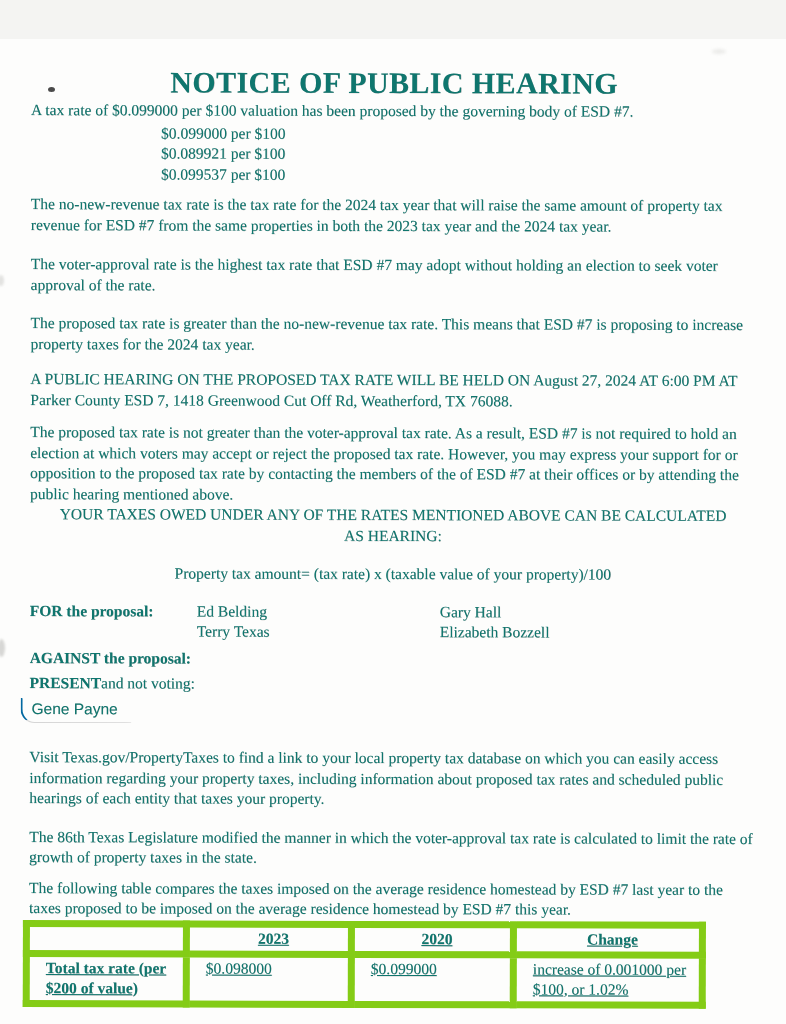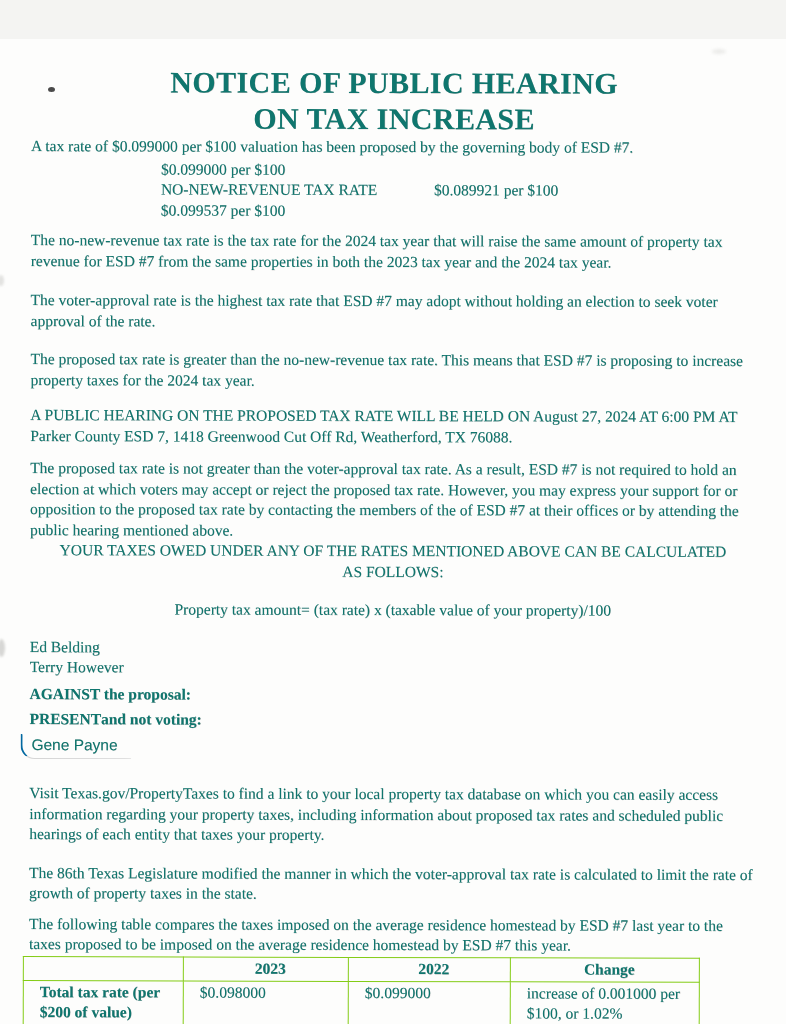--- a/index.html
+++ b/index.html
@@ -43,21 +43,21 @@
   .p-elec { margin-top: 12px; }
   .taxes-owed { text-align: center; margin: 0; }
   .formula { text-align: center; margin-top: 18px; }
   .votes { margin-top: 17px; }
   .vote-row { display: flex; align-items: flex-start; }
   .vote-label { width: 167px; font-weight: bold; flex: 0 0 auto; }
   .vote-col1 { width: 243px; flex: 0 0 auto; }
   .row-against { margin-top: 6px; }
   .row-present { margin-top: 5px; }
   .row-absent  { margin-top: 4px; }
-  .plain { font-weight: bold; }
+  .plain { font-weight: normal; }
   .gene-patch {
     font-family: "Liberation Sans", sans-serif;
     font-size: 15.5px;
     display: inline-block;
     padding: 1px 14px 3px 9px;
     margin-left: -9px;
     border-left: 2px solid #0369a1;
     border-bottom: 1px solid #d6d6d6;
     border-bottom-left-radius: 14px;
     text-shadow: 0.2px 0.2px 0.5px rgba(60,60,60,0.3);
@@ -69,24 +69,25 @@
     border-collapse: collapse;
     table-layout: fixed;
     width: 676px;
     margin: 1px 0 0 -6px;
   }
   table.compare col.c1 { width: 160px; }
   table.compare col.c2 { width: 165px; }
   table.compare col.c3 { width: 162px; }
   table.compare col.c4 { width: 189px; }
   table.compare th, table.compare td {
-    border: 1px solid #84cc16;
+    border: 7px solid #84cc16;
     padding: 1px 7px 2px 16px;
     vertical-align: top;
     line-height: 20px;
+    text-decoration: underline;
   }
   table.compare th {
     text-align: center;
     font-size: 15.5px;
     font-weight: bold;
   }
   table.compare td.rowlabel { font-weight: bold; }
   
   .speck { position: absolute; border-radius: 50%; }
   .speck-a { left: 48px; top: 48px; width: 7px; height: 5px; background: #4a4a4a; filter: blur(0.7px); }
@@ -100,60 +101,63 @@
 <div class="page">
   <div class="speck speck-a"></div>
   <div class="speck speck-b"></div>
   <div class="speck speck-c"></div>
   <div class="speck speck-d"></div>
 
   <div class="content">
 
     <h1 class="title">
       <span>NOTICE OF PUBLIC HEARING</span><br>
-      <span>ON TAX INCREASE</span>
     </h1>
 
     <p class="para intro">A tax rate of $0.099000 per $100 valuation has been proposed by the governing body of ESD #7.</p>
 
     <div class="rates">
       <div class="rate-row">
         <span class="rate-value">$0.099000 per $100</span>
       </div>
       <div class="rate-row">
-        <span class="rate-label">NO-NEW-REVENUE TAX RATE</span>
         <span class="rate-value">$0.089921 per $100</span>
       </div>
       <div class="rate-row">
         <span class="rate-value">$0.099537 per $100</span>
       </div>
     </div>
 
     <p class="para p-nnr">The no-new-revenue tax rate is the tax rate for the 2024 tax year that will raise the same amount of property tax revenue for ESD #7 from the same properties in both the 2023 tax year and the 2024 tax year.</p>
 
     <p class="para p-va">The voter-approval rate is the highest tax rate that ESD #7 may adopt without holding an election to seek voter approval of the rate.</p>
 
     <p class="para p-prop">The proposed tax rate is greater than the no-new-revenue tax rate. This means that ESD #7 is proposing to increase property taxes for the 2024 tax year.</p>
 
     <p class="para p-hear">A PUBLIC HEARING ON THE PROPOSED TAX RATE WILL BE HELD ON August 27, 2024 AT 6:00 PM AT Parker County ESD 7, 1418 Greenwood Cut Off Rd, Weatherford, TX 76088.</p>
 
     <p class="para p-elec">The proposed tax rate is not greater than the voter-approval tax rate. As a result, ESD #7 is not required to hold an election at which voters may accept or reject the proposed tax rate. However, you may express your support for or opposition to the proposed tax rate by contacting the members of the of ESD #7 at their offices or by attending the public hearing mentioned above.</p>
 
     <p class="para taxes-owed">
       <span>YOUR TAXES OWED UNDER ANY OF THE RATES MENTIONED ABOVE CAN BE CALCULATED</span><br>
-      <span>AS FOLLOWS:</span>
+      <span>AS HEARING:</span>
     </p>
 
     <p class="para formula">Property tax amount= (tax rate) x (taxable value of your property)/100</p>
 
     <div class="votes">
       <div class="vote-row row-for">
+        <span class="vote-label">FOR the proposal:</span>
         <span class="vote-col1">
           <span>Ed Belding</span><br>
-          <span>Terry However</span>
+          <span>Terry Texas</span>
+        </span>
+        <span class="vote-col2">
+          <span>Gary Hall</span><br>
+          <span>Elizabeth Bozzell</span>
         </span>
       </div>
       <div class="vote-row row-against">
         <span class="vote-label">AGAINST the proposal:</span>
       </div>
       <div class="vote-row row-present">
         <span class="vote-label" style="width:auto">PRESENT</span>
         <span class="plain"> and not voting:</span>
       </div>
       <div class="vote-row row-absent">
@@ -171,21 +175,21 @@
       <colgroup>
           <col class="c1">
           <col class="c2">
           <col class="c3">
           <col class="c4">
         </colgroup>
       <thead>
         <tr>
           <th></th>
           <th>2023</th>
-          <th>2022</th>
+          <th>2020</th>
           <th>Change</th>
         </tr>
       </thead>
       <tbody>
         <tr>
           <td class="rowlabel">Total tax rate (per $200 of value)</td>
           <td>$0.098000</td>
           <td>$0.099000</td>
           <td>increase of 0.001000 per $100, or 1.02%</td>
         </tr>

